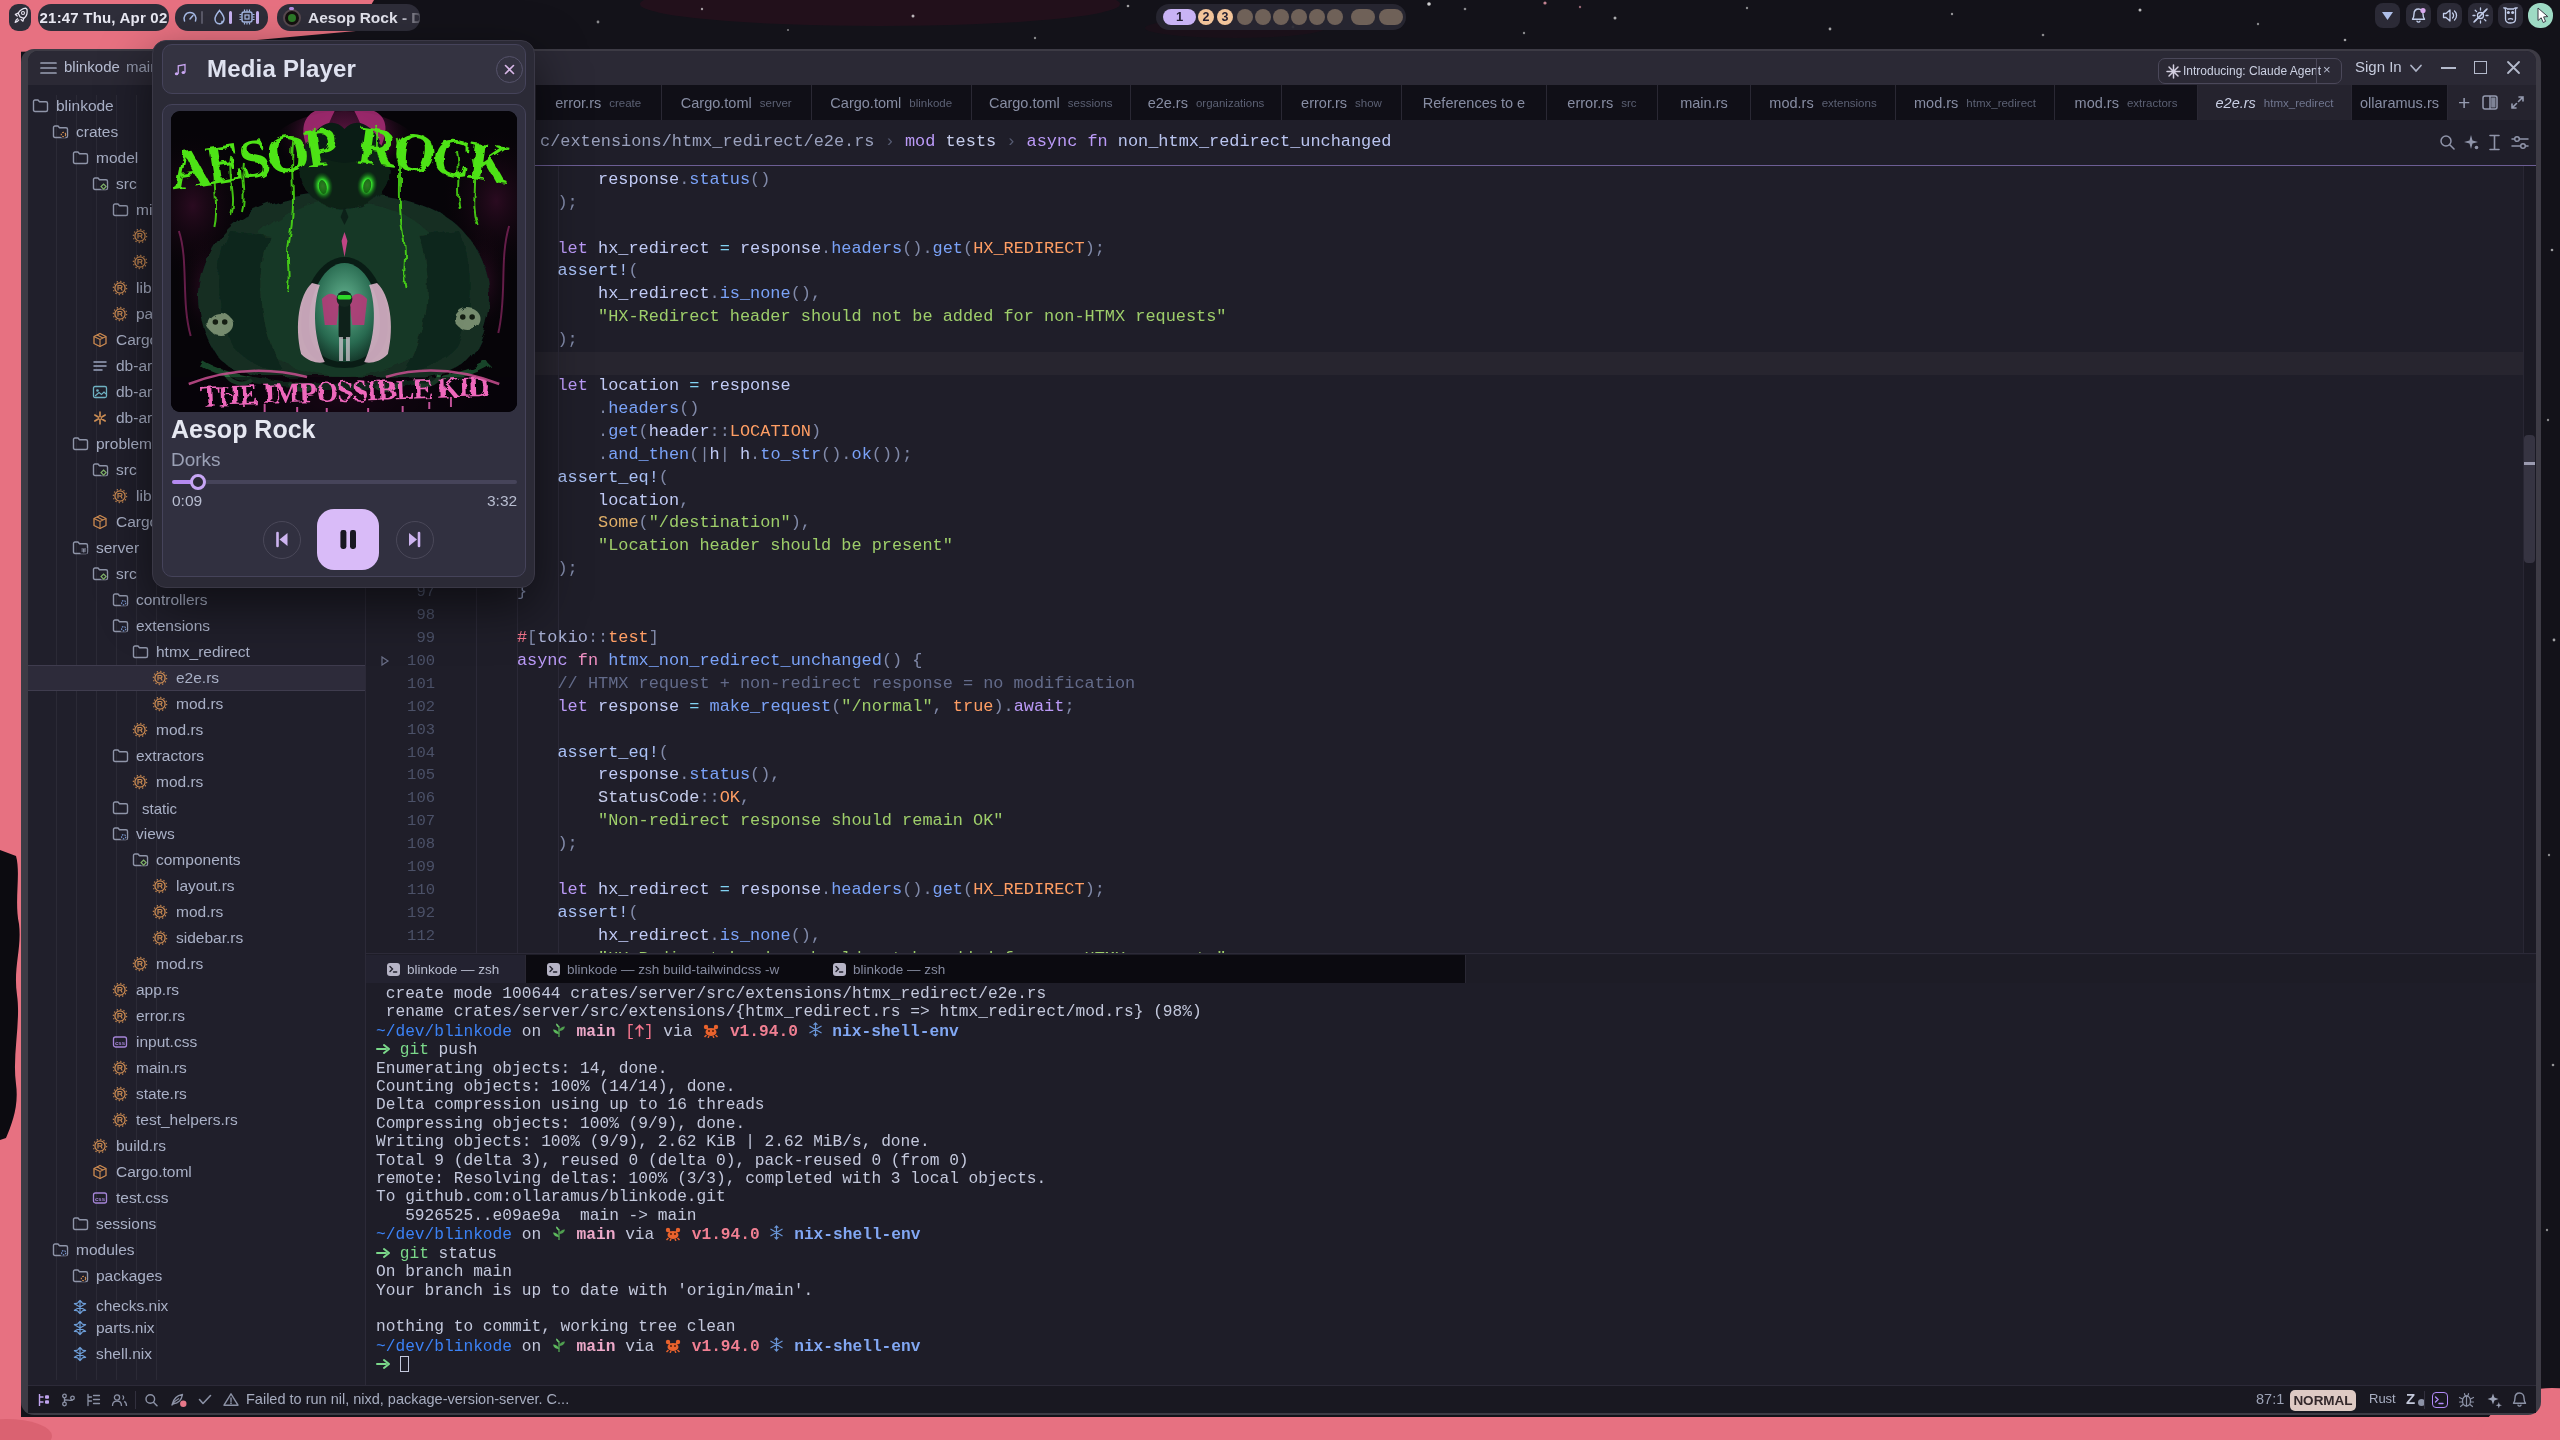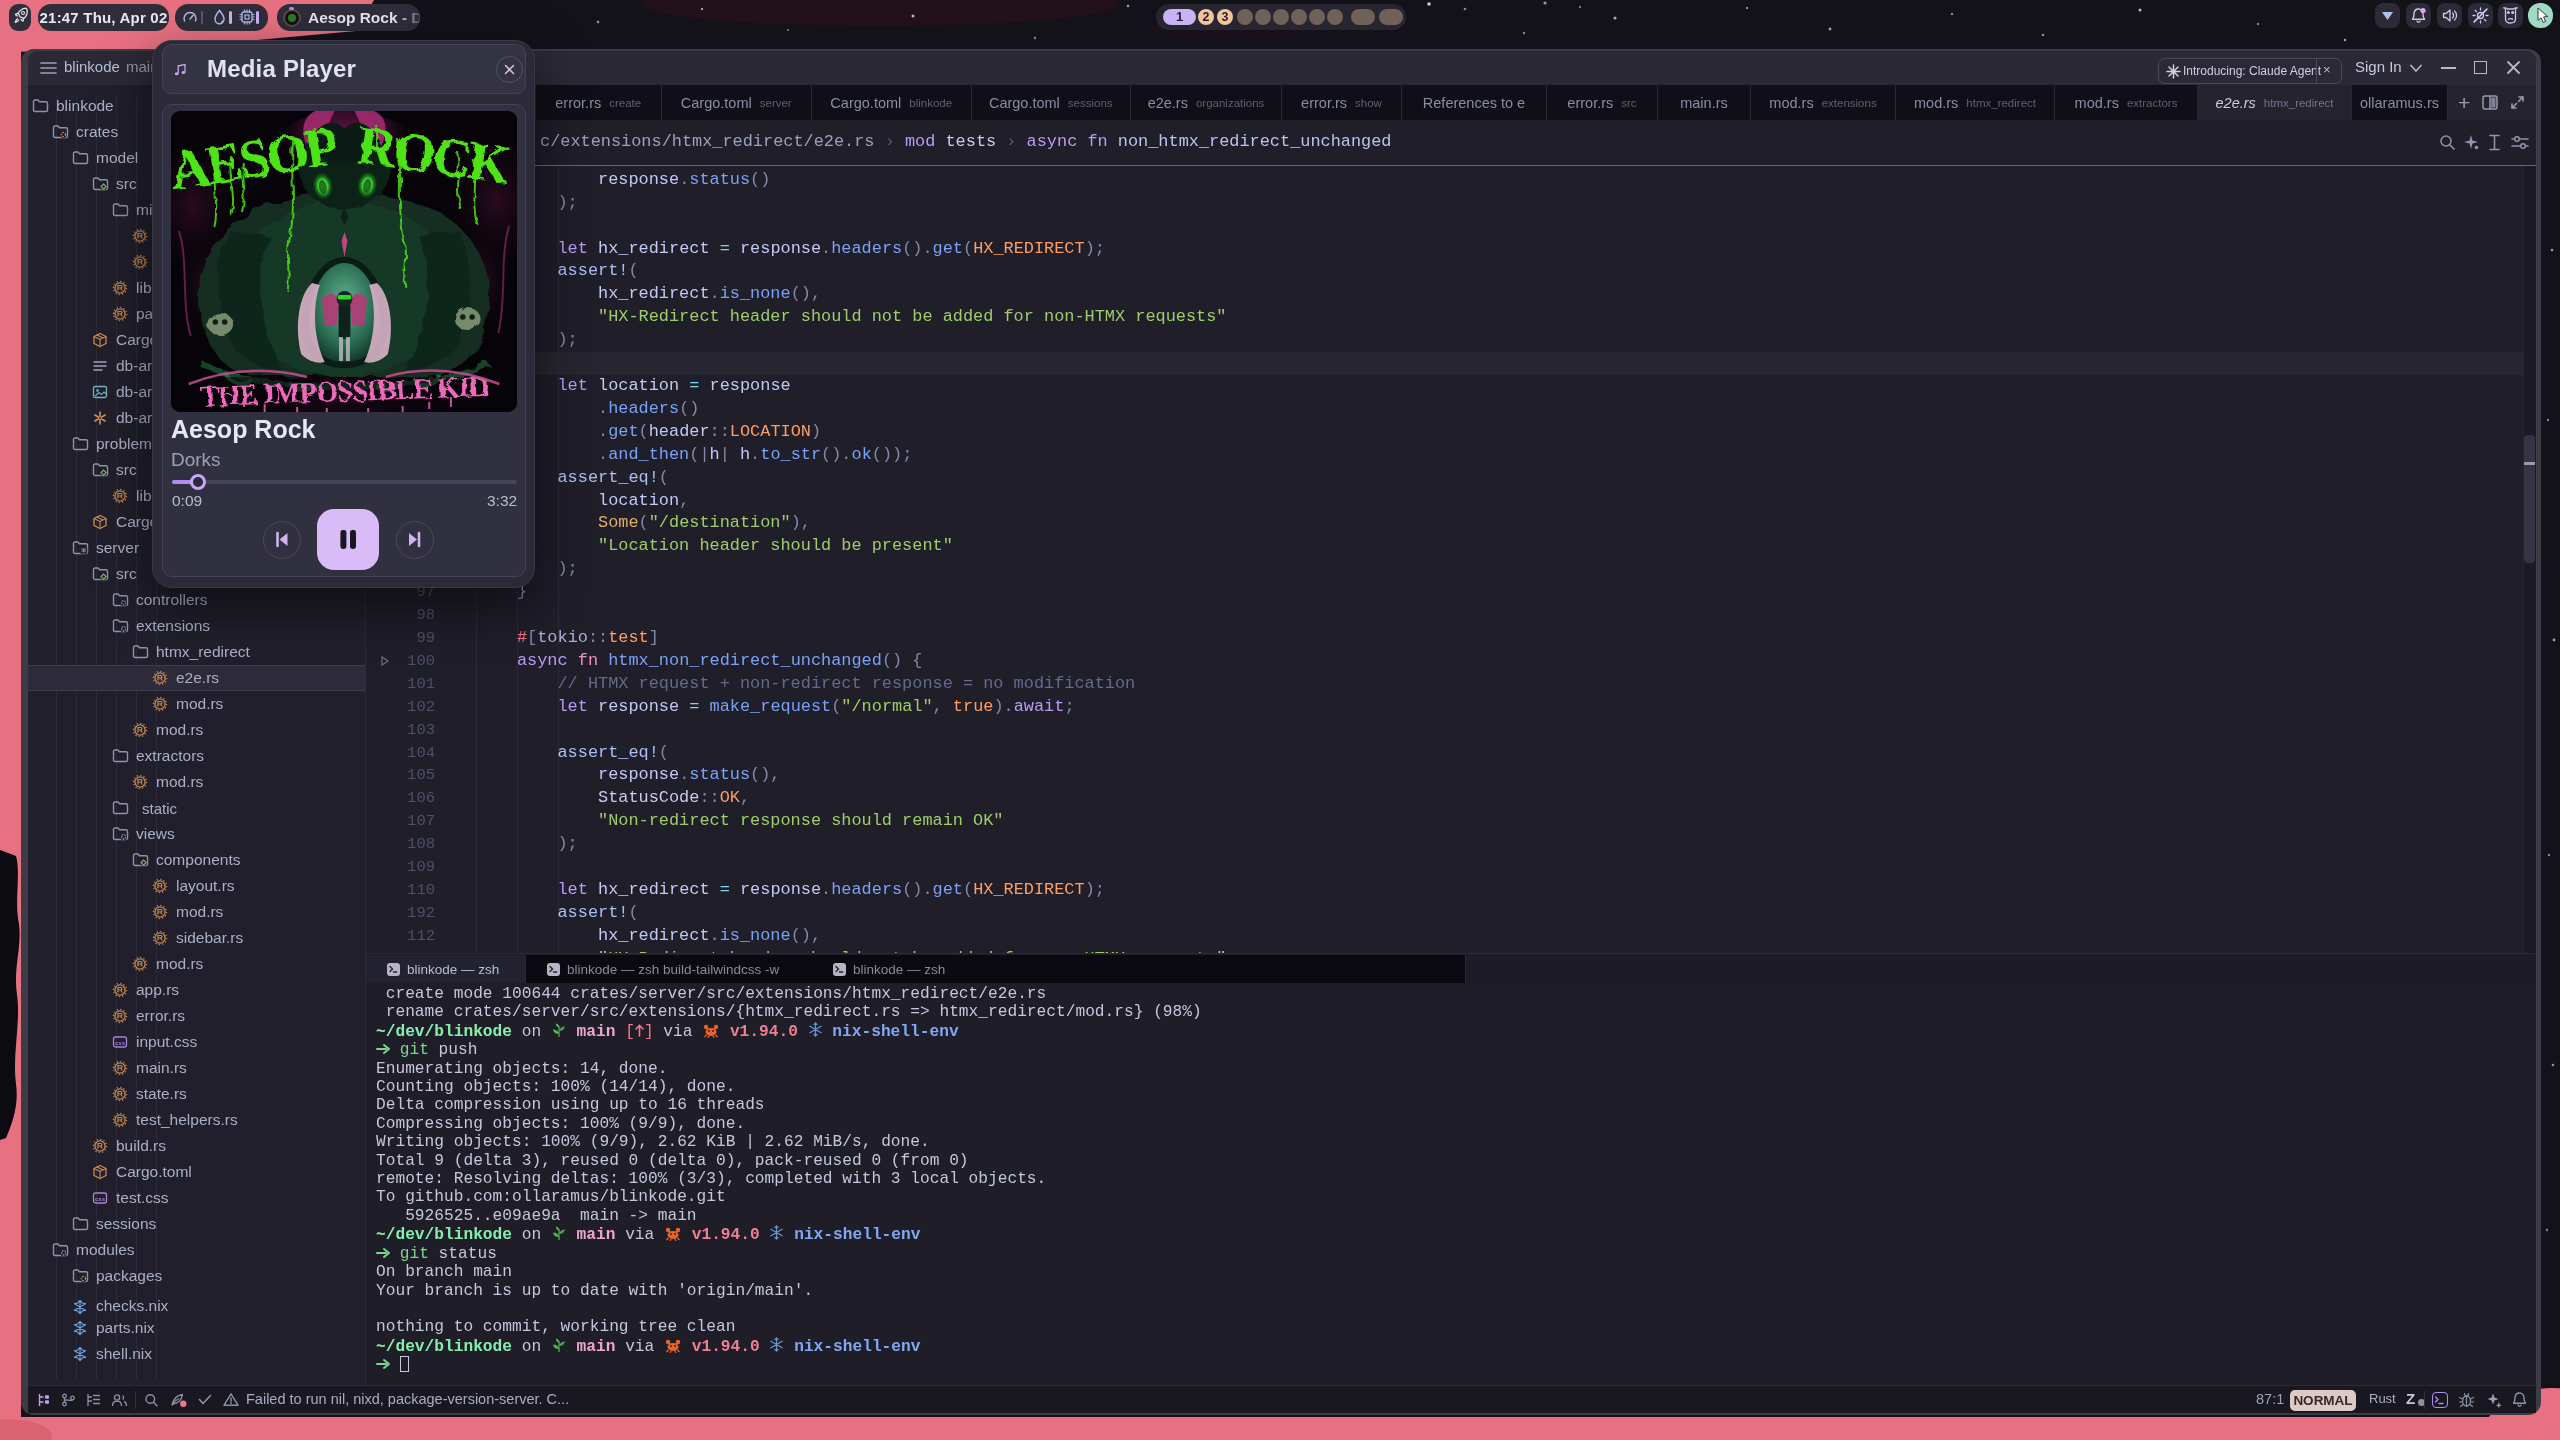--- a/index.html
+++ b/index.html
@@ -2,21 +2,21 @@
 <html><head><meta charset="utf-8">
 <style>
 *{margin:0;padding:0;box-sizing:border-box}
 html,body{width:2560px;height:1440px;overflow:hidden;background:#131219;font-family:"Liberation Sans",sans-serif}
 .abs{position:absolute}
 #stage{position:absolute;left:0;top:0;width:2560px;height:1440px}
 pre{font-family:"Liberation Mono",monospace;margin:0}
 .k{color:#bb9af7}.fnk{color:#ef8fc2}.fu{color:#7aa2f7}.st{color:#9ece6a}.cm{color:#636b8a}
 .or{color:#ff9e64}.op{color:#82d2f2}.pu{color:#8089a8}.va{color:#c0caf5}.mc{color:#a9c0f5}
 .ty{color:#c6cdec}.rd{color:#f7768e}.gy{color:#a9b1d6}.yl{color:#e0af68}
-.tw{color:#c3c8dc}.tg{color:#7bd88a}.tteal{color:#86efac;font-weight:bold}
+.tw{color:#c3c8dc}.tg{color:#7bd88a}.tteal{color:#3b82f6;font-weight:normal}
 .tpink{color:#eda9c9;font-weight:bold}.tred{color:#f07f92;font-weight:bold}
 .tblue{color:#82a8f4;font-weight:bold}.trd2{color:#f7768e}
 </style></head><body>
 <div id="stage">
 <svg class="abs" style="left:0;top:0" width="2560" height="1440" viewBox="0 0 2560 1440">
 <rect width="2560" height="1440" fill="#131219"></rect>
 <ellipse cx="880" cy="4" rx="240" ry="22" fill="#35101e" opacity="0.45"></ellipse>
 <ellipse cx="1235" cy="28" rx="90" ry="10" fill="#2a0e1a" opacity="0.3"></ellipse>
 <g fill="#ffffff">
 <circle cx="598" cy="22" r="1.4" opacity=".5"></circle>
@@ -857,21 +857,21 @@
       </svg>
       <svg class="abs" style="left:2458px;top:6px" width="17" height="17" viewBox="0 0 17 17">
         <path d="M7 1.5 L8.4 5.6 L12.5 7 L8.4 8.4 L7 12.5 L5.6 8.4 L1.5 7 L5.6 5.6 Z" fill="#9ba1b5"></path>
         <path d="M12.8 10 L13.6 12.4 L16 13.2 L13.6 14 L12.8 16.4 L12 14 L9.6 13.2 L12 12.4 Z" fill="#9ba1b5"></path>
       </svg>
       <svg class="abs" style="left:2484px;top:5px" width="15" height="17" viewBox="0 0 15 17">
         <path d="M7.5 2 C10.3 2 12 4.2 12 7 C12 10 13 11.5 13.5 12.3 L1.5 12.3 C2 11.5 3 10 3 7 C3 4.2 4.7 2 7.5 2 Z" stroke="#8b91a5" stroke-width="1.4" fill="none" stroke-linejoin="round"></path>
         <path d="M6 14.2 A1.7 1.7 0 0 0 9 14.2" stroke="#8b91a5" stroke-width="1.4" fill="none" stroke-linecap="round"></path>
       </svg>
     </div>
-    <div class="abs" style="left:152px;top:40px;width:383px;height:548px;background:#2b2a36;border:1px solid #3a3846;border-radius:20px;box-shadow:0 18px 50px rgba(0,0,0,.55)">
+    <div class="abs" style="left:152px;top:40px;width:383px;height:548px;background:#2b2a36;border:1px solid #3a3846;border-radius:14px;box-shadow:0 18px 50px rgba(0,0,0,.55)">
       <div class="abs" style="left:9px;top:3px;width:364px;height:50px;border:1px solid #45435a;border-radius:10px;background:#343341">
         <svg class="abs" style="left:10px;top:16px" width="15" height="17" viewBox="0 0 20 20">
           <path d="M7 15.5 V5 L16 3.5 V14" stroke="#c9a6f2" stroke-width="1.7" fill="none"></path>
           <ellipse cx="4.8" cy="15.5" rx="2.4" ry="2" fill="#c9a6f2"></ellipse>
           <ellipse cx="13.8" cy="14" rx="2.4" ry="2" fill="#c9a6f2"></ellipse>
         </svg>
         <div class="abs" style="left:44px;top:10px;font-size:24px;font-weight:700;color:#dfe2f0;letter-spacing:.2px">Media Player</div>
         <div class="abs" style="left:333px;top:11px;width:27px;height:27px;border:1.4px solid #55526a;border-radius:50%"><svg width="25" height="25" viewBox="0 0 25 25">
             <path d="M8.5 8.5 L16.5 16.5 M16.5 8.5 L8.5 16.5" stroke="#d9b8e8" stroke-width="1.6" stroke-linecap="round"></path>
           </svg></div>

